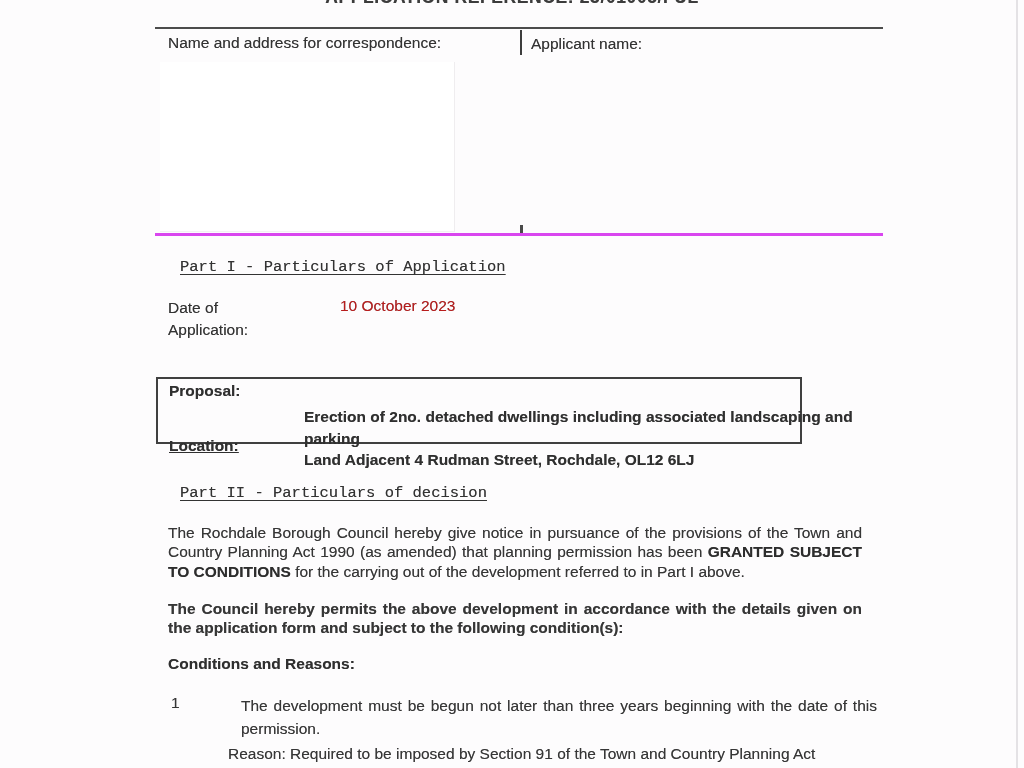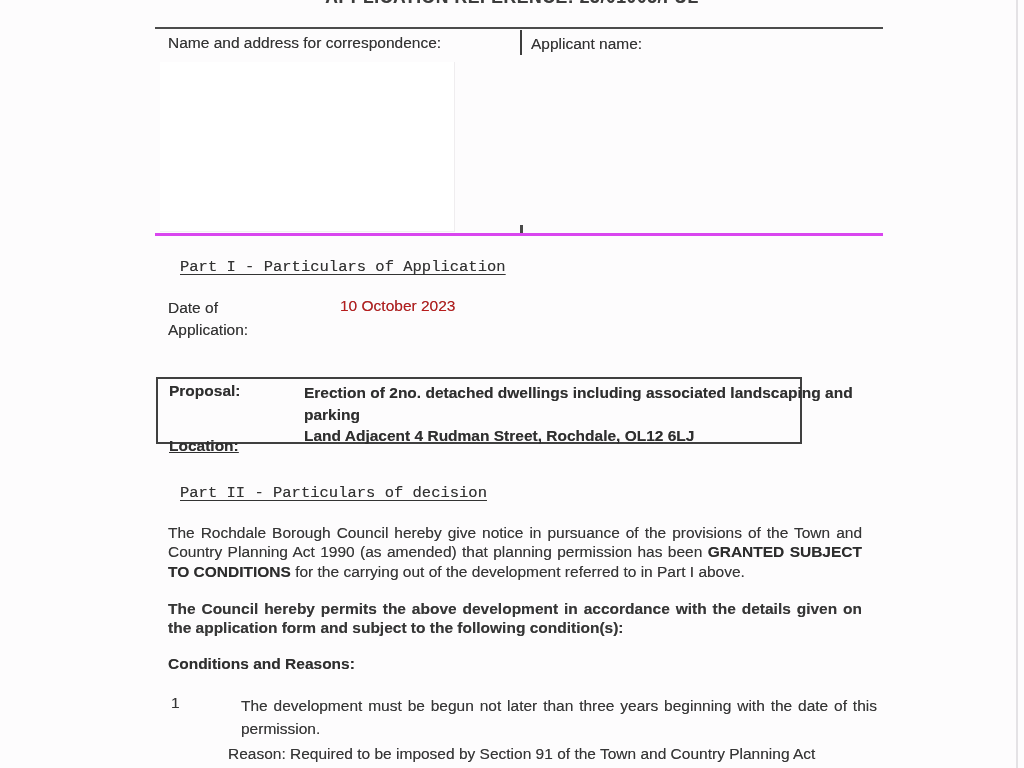--- a/index.html
+++ b/index.html
@@ -115,20 +115,21 @@
     font-weight: bold;
     color: #2f2f2f;
   }
   .proposal-box .row-value {
     position: absolute;
     left: 146px;
     font-weight: bold;
     color: #2f2f2f;
     width: 560px;
     line-height: 21.5px;
+    margin-top: 24px;
   }
   .lbl-proposal { top: 3px; }
   .val-proposal { top: 3px; }
   .lbl-location { top: 58px; text-decoration: underline; }
   .val-location { top: 46px; }
   
   .para {
     position: absolute;
     left: 168px;
     width: 694px;

